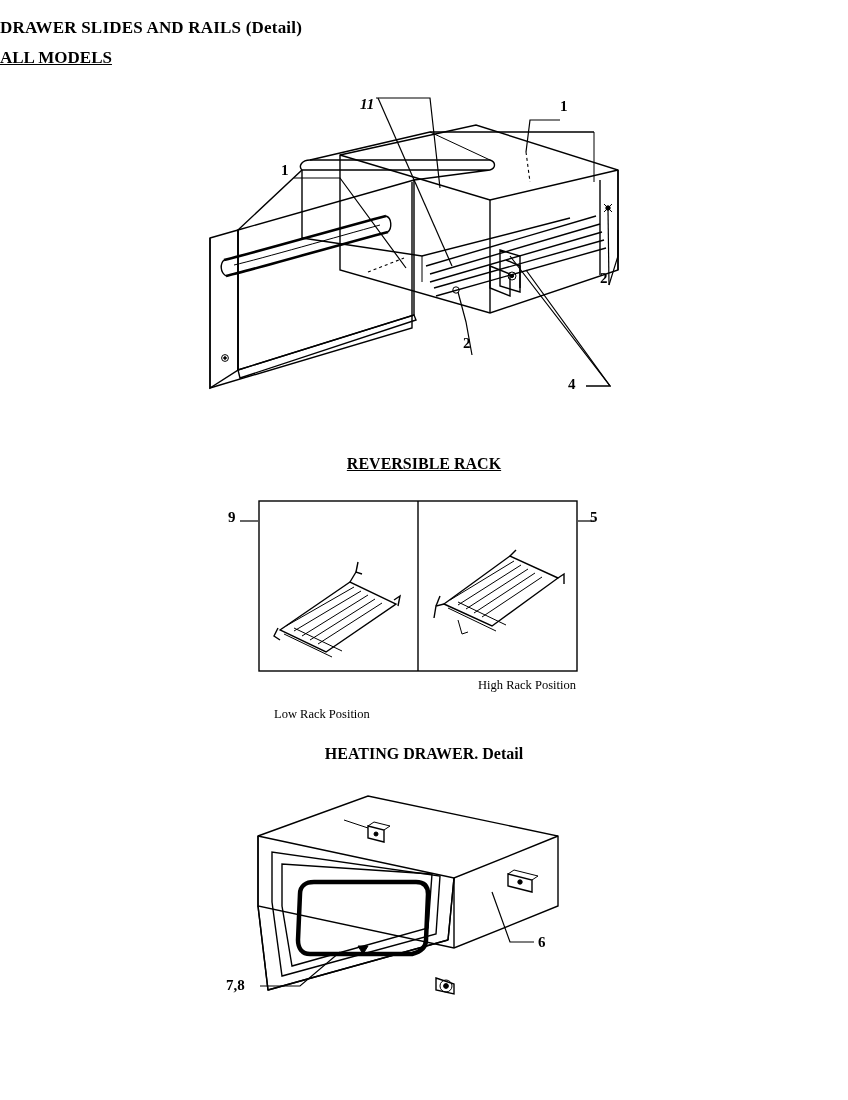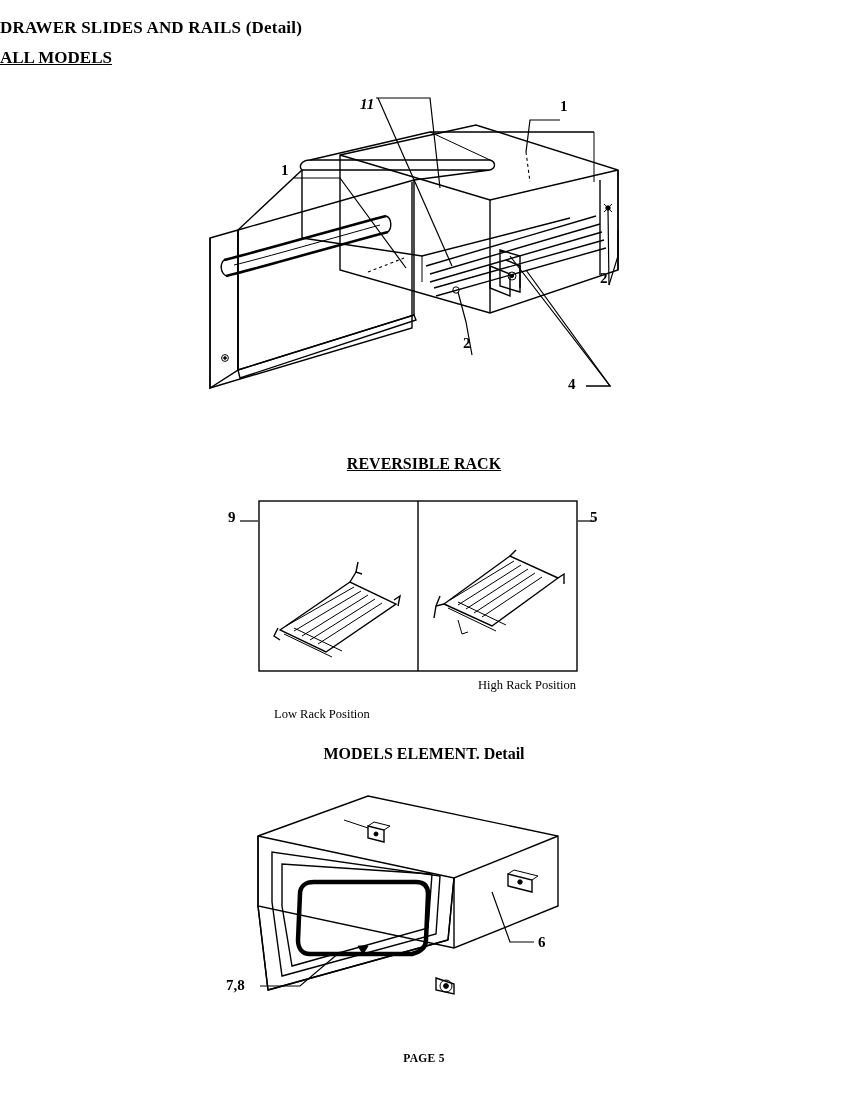--- a/index.html
+++ b/index.html
@@ -221,21 +221,21 @@
   <div class="callout" style="left:590px; top:509px;">5</div>
   <div class="fig" style="left:574px; top:515px;">
     <svg width="22" height="12">
         <line class="lead" x1="4" y1="6" x2="20" y2="6"></line>
       </svg>
   </div>
 
   <div class="rack-caption" style="left:274px; top:678px;margin-top:29px;">Low Rack Position</div>
   <div class="rack-caption" style="left:437px; top:678px;margin-left:41px;">High Rack Position</div>
 
-  <div class="section-title" id="heating-title">MODELS ELEMENT.  Detail</div>
+  <div class="section-title" id="heating-title">HEATING DRAWER.  Detail</div>
 
   <div class="fig" style="left:240px; top:790px;">
     <svg width="340" height="230" viewBox="0 0 340 230">
 
       <path class="ln" d="M18 46 L128 6 L318 46 L318 116 L214 158 L18 116 Z"></path>
       <path class="ln" d="M18 46 L214 88 L318 46"></path>
       <path class="ln" d="M214 88 L214 158"></path>
 
       <path class="ln" d="M18 46 L18 116 L28 200 L208 150 L214 88"></path>
       <path class="ln" d="M18 116 L28 200"></path>
@@ -263,15 +263,14 @@
       <path class="ln" d="M196 188 L214 194 L214 204 L196 200 Z"></path>
 
       <path class="lead" d="M294 152 L270 152 L252 102"></path>
       <path class="lead" d="M20 196 L60 196 L100 162"></path>
     </svg>
   </div>
 
   <div class="callout" style="left:538px; top:934px;">6</div>
   <div class="callout" style="left:226px; top:977px;">7,8</div>
 
-  <div class="footer">PAGE 5</div>
 
 </div>
 
 </body></html>

